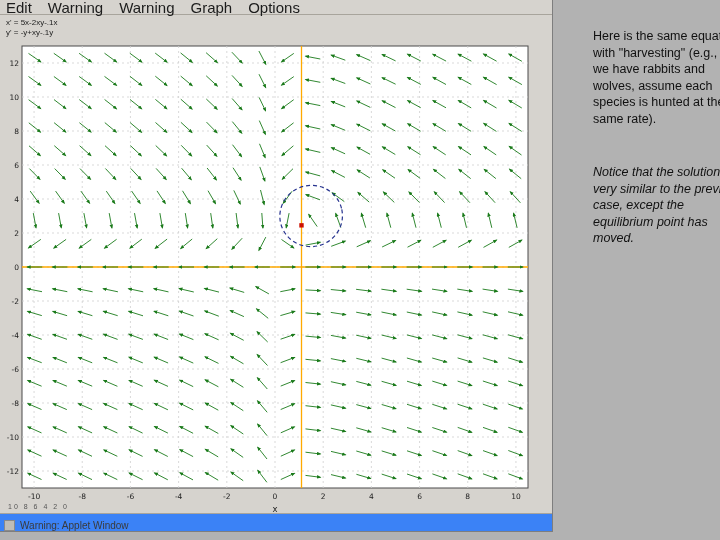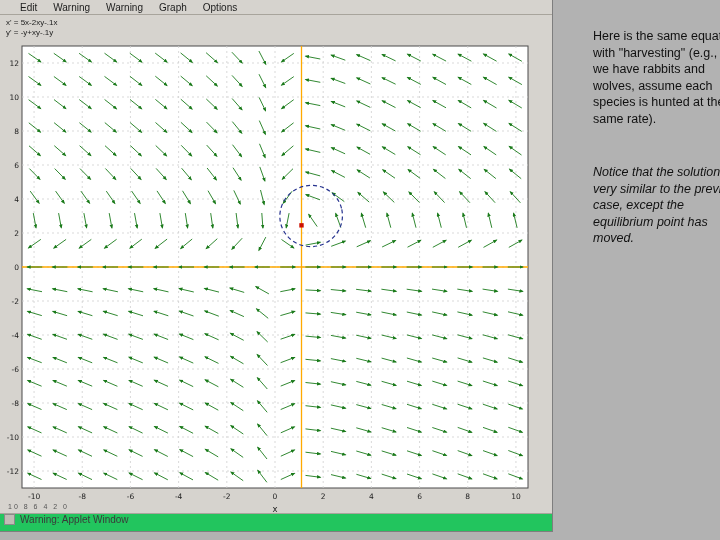--- a/index.html
+++ b/index.html
@@ -10,44 +10,44 @@
   }
   
   .applet{
     position:absolute;left:0;top:0;width:553px;height:532px;
     background:#d6d3ce;
     border-right:1px solid #7e7e7e;border-bottom:1px solid #7e7e7e;
     box-sizing:border-box;
   }
   .menubar{
     position:absolute;left:0;top:0;width:100%;height:15px;
-    display:flex;align-items:center;gap:16px;padding-left:20px;
+    display:flex;align-items:center;gap:16px;padding-left:6px;
     background:#d6d3ce;border-bottom:1px solid #a8a49c;
-    font-size:10px;color:#1c1c1c;box-sizing:border-box;
+    font-size:15px;color:#1c1c1c;box-sizing:border-box;
   }
   .menubar span{cursor:default;}
   .equations{
     position:absolute;left:6px;top:18px;
     font-family:Liberation Sans, sans-serif;
     font-size:8px;line-height:10px;color:#222;
   }
   .plot-wrap{position:absolute;left:6px;top:42px;width:524px;height:470px;}
   svg text{font-family:"DejaVu Sans", sans-serif;}
   .annotation{
     position:absolute;left:309px;top:217px;
     font-size:12.5px;color:#101010;white-space:nowrap;
   }
   .footer-numbers{
     position:absolute;left:8px;top:503px;
     font-size:7px;color:#555;letter-spacing:2px;
   }
   .statusbar{
     position:absolute;left:0;bottom:0;width:100%;height:18px;
-    background:#22c55e;border-top:1px solid #a8a49c;
-    display:flex;align-items:flex-start;gap:5px;padding-left:4px;
+    background:#3b82f6;border-top:1px solid #a8a49c;
+    display:flex;align-items:flex-end;gap:5px;padding-left:4px;
     font-size:10px;color:#3a3a3a;box-sizing:border-box;
   }
   .statusbar .ico{
     width:9px;height:9px;background:#c0bdb6;border:1px solid #8a8a8a;
     display:inline-block;
   }
   
   .side-panel{
     position:absolute;left:553px;top:0;width:167px;height:540px;
     background:#b2b2b2;

